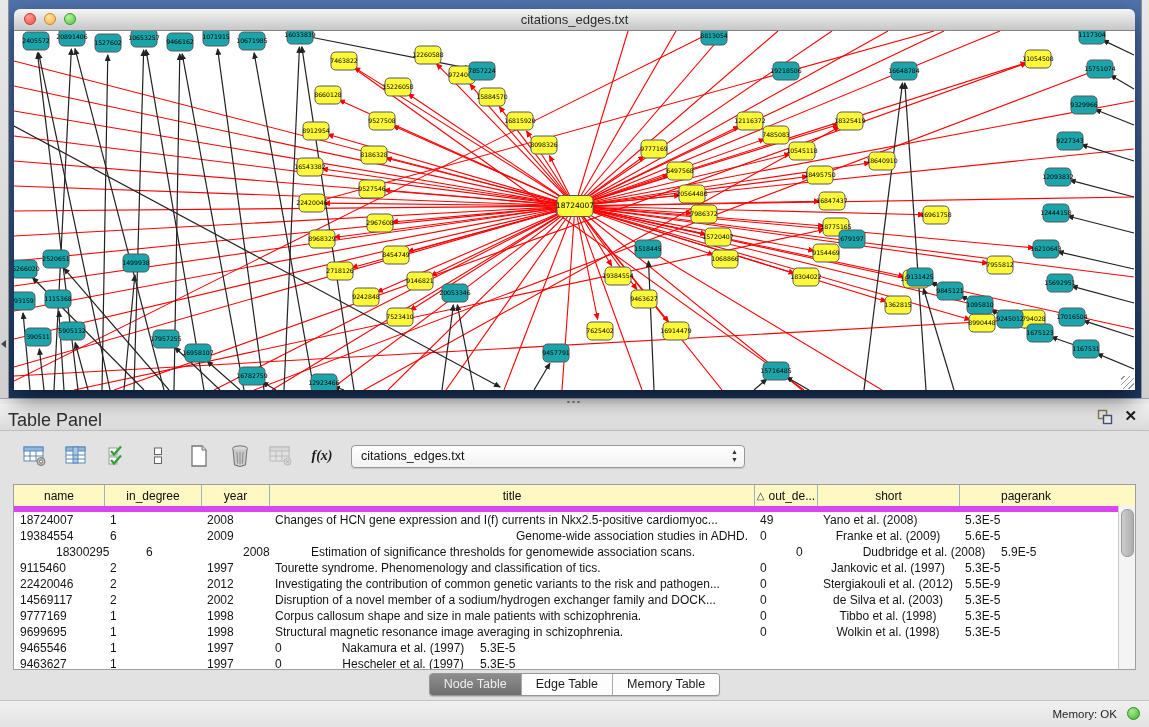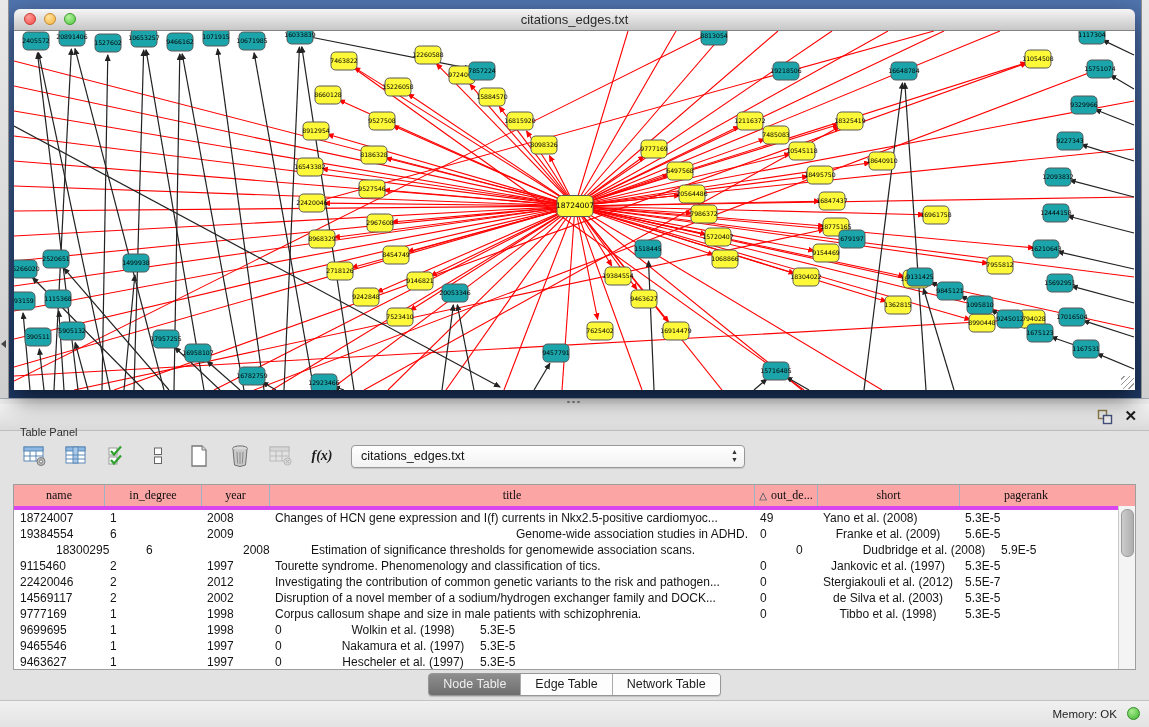--- a/index.html
+++ b/index.html
@@ -33,38 +33,38 @@
   #resize-grip{position:absolute;right:1px;bottom:1px;width:13px;height:13px;
     background:repeating-linear-gradient(135deg,transparent 0 2px,#9a9a9a 2px 3px,transparent 3px 4px);
     pointer-events:none;}
   
   #panel-divider{position:absolute;left:0;top:398px;width:1149px;height:6px;
     background:#efefef;border-top:1px solid #a8b0bd;}
   #divider-handle{position:absolute;left:566px;top:1px;width:16px;height:4px;
     background:radial-gradient(circle,#8a8a8a 1px,transparent 1.4px);background-size:5px 4px;}
   #panel-titlebar{position:absolute;left:0;top:404px;width:1149px;height:26px;
     background:linear-gradient(#f6f6f6,#dadada);border-bottom:1px solid #bdbdbd;}
-  #panel-title{position:absolute;left:20px;top:6px;font-size:11px;color:#2f2f2f;margin-top:16px;}
+  #panel-title{position:absolute;left:8px;top:6px;font-size:18px;color:#2f2f2f;}
   #panel-float{position:absolute;right:36px;top:5px;width:16px;height:16px;cursor:pointer;}
   #panel-close{position:absolute;right:12px;top:3px;font-size:15px;font-weight:bold;color:#1c1c1c;cursor:pointer;}
   #toolbar{position:absolute;left:0;top:430px;width:1149px;height:52px;
     display:flex;align-items:center;}
   .tool-btn{margin-left:15px;width:26px;height:26px;display:flex;align-items:center;justify-content:center;}
   .tool-btn:first-child{margin-left:22px;}
   #fx-label{font-family:"Liberation Serif",serif;font-style:italic;font-weight:bold;
     font-size:14px;color:#1a1a1a;}
   #table-selector{margin-left:16px;width:392px;height:21px;background:linear-gradient(#ffffff,#f2f2f2);
     border:1px solid #989898;border-radius:4px;position:relative;display:flex;align-items:center;
     box-shadow:0 1px 1px rgba(0,0,0,.12);}
   #table-selector .sel-text{margin-left:9px;font-size:12.5px;color:#111;}
   #table-selector .sel-arrows{position:absolute;right:6px;top:2px;font-size:7px;line-height:8px;color:#333;text-align:center;}
   
   #table-wrap{position:absolute;left:13px;top:484px;width:1121px;height:184px;
     background:#fff;border:1px solid #9e9e9e;overflow:hidden;}
-  #table-header{display:flex;height:21px;background:#fca5a5;border-bottom:4px solid #d946ef;font-family:Liberation Serif, serif;}
+  #table-header{display:flex;height:21px;background:#fef9c3;border-bottom:6px solid #d946ef;}
   .th{box-sizing:border-box;border-left:1px solid #9ab4c6;font-size:12px;color:#0d0d0d;
     display:flex;align-items:center;justify-content:center;white-space:nowrap;overflow:hidden;}
   .th:first-child{border-left:none;}
   .th .sort{margin-right:4px;font-size:10px;color:#18424f;}
   #table-body .tr{display:flex;height:16px;align-items:center;}
   .td{box-sizing:border-box;padding:0 6px;font-size:12px;color:#141414;
     white-space:nowrap;overflow:hidden;}
   #v-scroll{position:absolute;right:0;top:21px;bottom:0;width:16px;background:#f4f4f4;border-left:1px solid #c9c9c9;}
   #v-thumb{position:absolute;left:2px;top:3px;width:11px;height:46px;border-radius:6px;
     background:linear-gradient(90deg,#cdcdcd,#adadad);border:1px solid #9a9a9a;}
@@ -774,21 +774,21 @@
         <div class="td" style="width: 142px; text-align: center;">Jankovic et al. (1997)</div>
         <div class="td" style="width: 133px;">5.3E-5</div>
       </div>
       <div class="tr">
         <div class="td" style="width: 90px;">22420046</div>
         <div class="td" style="width: 97px;">2</div>
         <div class="td" style="width: 68px;">2012</div>
         <div class="td" style="width: 485px;">Investigating the contribution of common genetic variants to the risk and pathogen...</div>
         <div class="td" style="width: 63px;">0</div>
         <div class="td" style="width: 142px; text-align: center;">Stergiakouli et al. (2012)</div>
-        <div class="td" style="width: 133px;">5.5E-7</div>
+        <div class="td" style="width: 133px;">5.5E-9</div>
       </div>
       <div class="tr">
         <div class="td" style="width: 90px;">14569117</div>
         <div class="td" style="width: 97px;">2</div>
         <div class="td" style="width: 68px;">2002</div>
         <div class="td" style="width: 485px;">Disruption of a novel member of a sodium/hydrogen exchanger family and DOCK...</div>
         <div class="td" style="width: 63px;">0</div>
         <div class="td" style="width: 142px; text-align: center;">de Silva et al. (2003)</div>
         <div class="td" style="width: 133px;">5.3E-5</div>
       </div>
@@ -798,20 +798,21 @@
         <div class="td" style="width: 68px;">1998</div>
         <div class="td" style="width: 485px;">Corpus callosum shape and size in male patients with schizophrenia.</div>
         <div class="td" style="width: 63px;">0</div>
         <div class="td" style="width: 142px; text-align: center;">Tibbo et al. (1998)</div>
         <div class="td" style="width: 133px;">5.3E-5</div>
       </div>
       <div class="tr">
         <div class="td" style="width: 90px;">9699695</div>
         <div class="td" style="width: 97px;">1</div>
         <div class="td" style="width: 68px;">1998</div>
+        <div class="td" style="width: 485px;">Structural magnetic resonance image averaging in schizophrenia.</div>
         <div class="td" style="width: 63px;">0</div>
         <div class="td" style="width: 142px; text-align: center;">Wolkin et al. (1998)</div>
         <div class="td" style="width: 133px;">5.3E-5</div>
       </div>
       <div class="tr">
         <div class="td" style="width: 90px;">9465546</div>
         <div class="td" style="width: 97px;">1</div>
         <div class="td" style="width: 68px;">1997</div>
         <div class="td" style="width: 63px;">0</div>
         <div class="td" style="width: 142px; text-align: center;">Nakamura et al. (1997)</div>
@@ -828,20 +829,20 @@
     </div>
   <div id="v-scroll">
     <div id="v-thumb"></div>
   </div>
 </div>
 
 <div id="tab-row">
   <div id="segmented">
       <div class="segment selected">Node Table</div>
       <div class="segment">Edge Table</div>
-      <div class="segment">Network Table</div>
+      <div class="segment">Memory Table</div>
     </div>
 </div>
 
 <div id="status-bar">
   <span id="memory-label">Memory: OK</span>
   <span id="memory-dot"></span>
 </div>
 
 </body></html>

